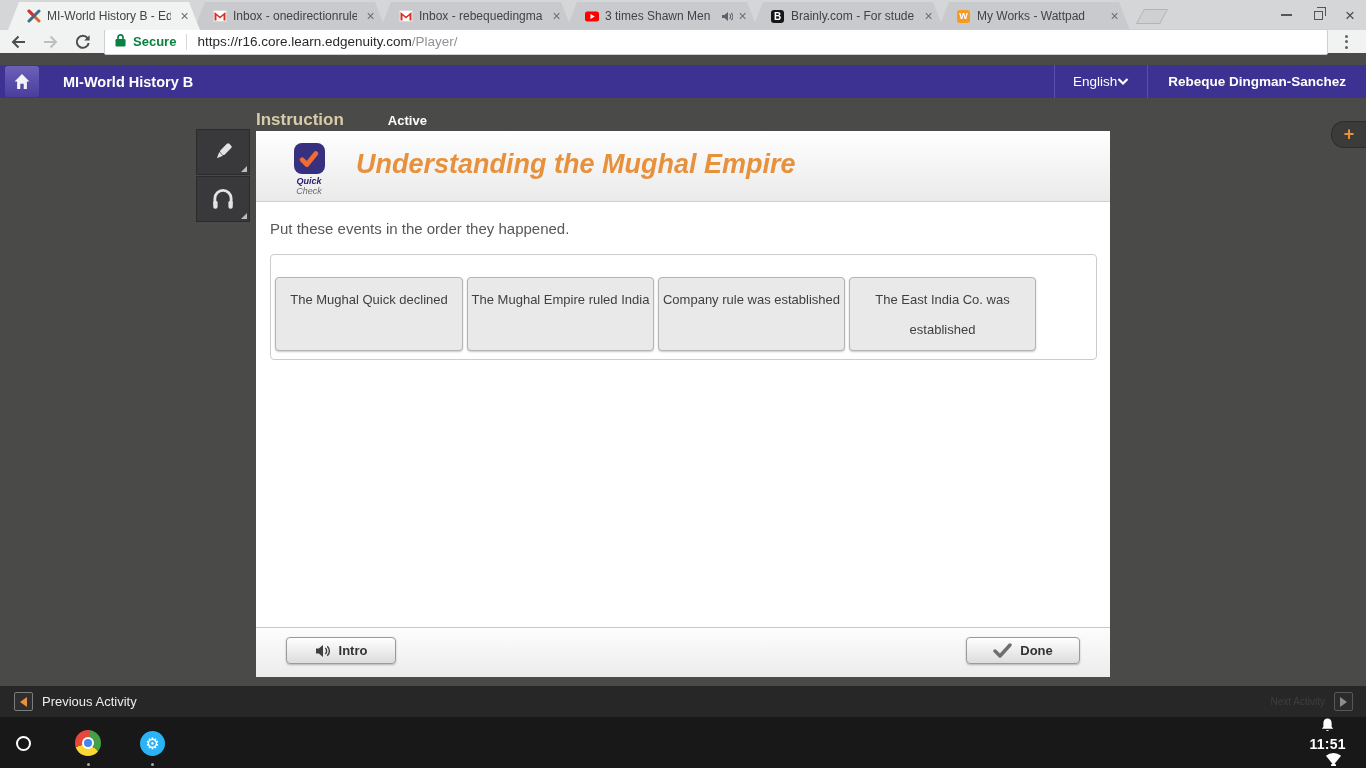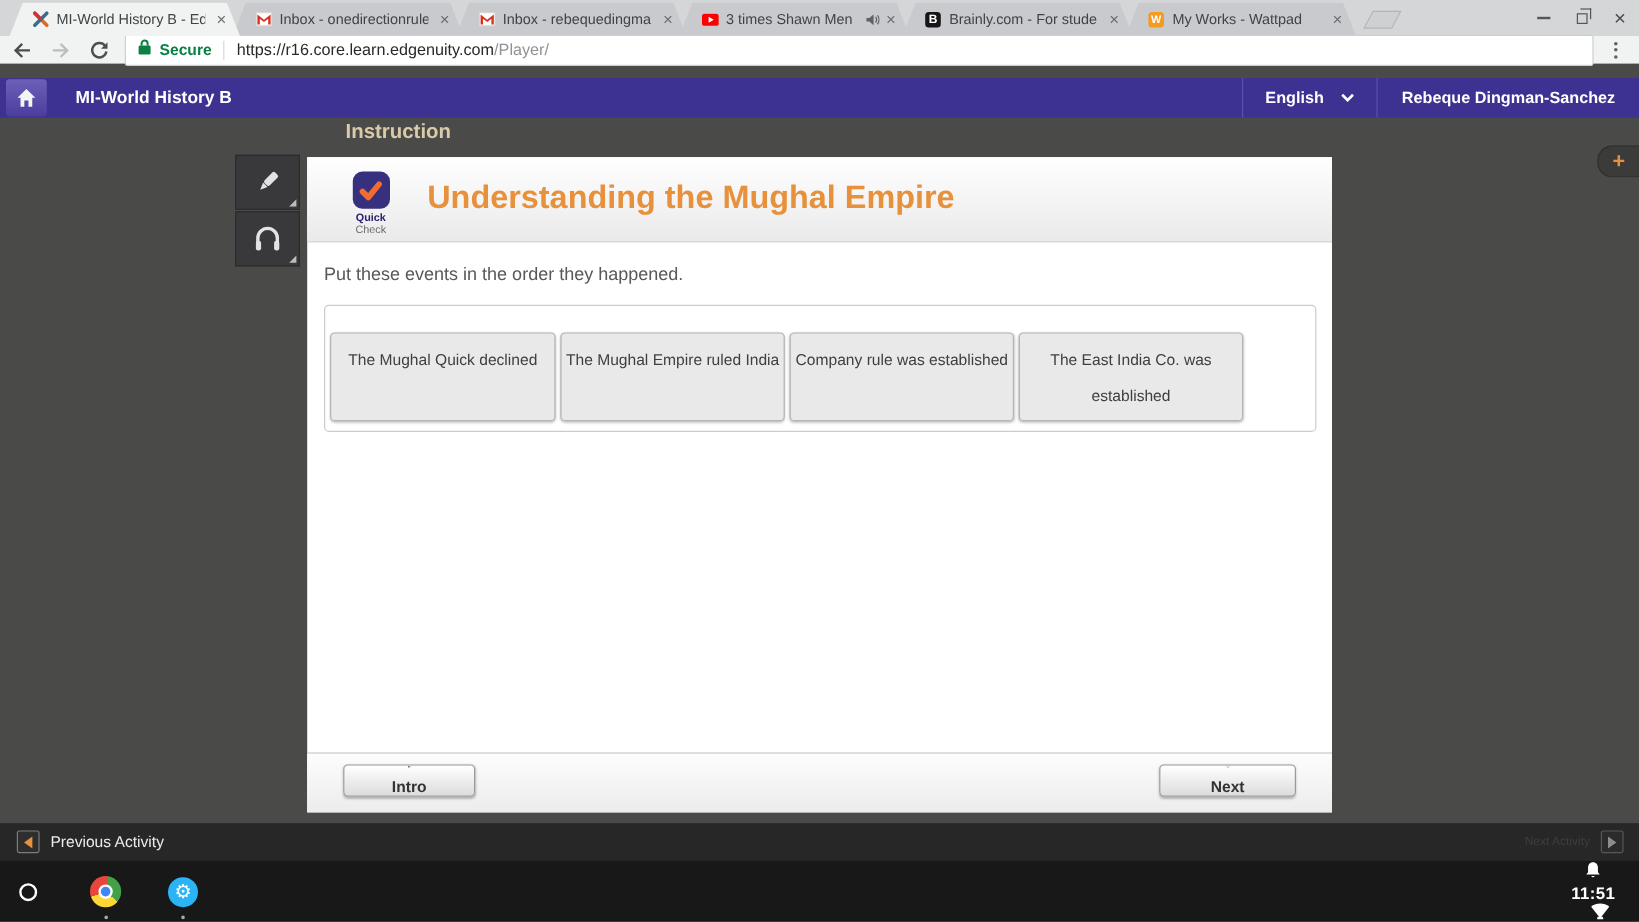--- a/index.html
+++ b/index.html
@@ -49,43 +49,43 @@
   .kebab i{width:3px;height:3px;border-radius:50%;background:#5f6368;}
 
   
   .app-header{position:absolute;top:65px;left:0;right:0;height:33px;background:var(--purple);
               display:flex;align-items:center;color:#fff;}
   .home-btn{width:34px;height:31px;margin-left:5px;border-radius:3px;
             background:linear-gradient(#6c60b8,#4a3d9e);display:flex;align-items:center;justify-content:center;}
   .course-title{margin-left:24px;font-weight:bold;font-size:14.5px;}
   .hdr-right{margin-left:auto;display:flex;align-items:center;height:100%;}
   .hdr-sep{width:1px;height:100%;background:#5a4fae;}
-  .lang-btn{display:flex;align-items:center;gap:14px;padding:0 18px;height:100%;
-            font-weight:bold;font-size:13.5px;}
+  .lang-btn{display:flex;align-items:center;padding:0 18px;height:100%;
+            font-weight:normal;font-size:13.5px;}
   .user-name{padding:0 20px;font-weight:bold;font-size:13.5px;}
 
   
-  .lesson-tabs{position:absolute;top:100px;left:256px;display:flex;align-items:baseline;gap:25px;flex-direction:column;}
+  .lesson-tabs{position:absolute;top:110px;left:256px;display:flex;align-items:baseline;gap:12px;}
   .li-instruction{font-size:17px;font-weight:bold;color:var(--tan);}
   .li-active{font-size:13px;font-weight:bold;color:#fff;margin-left:32px;}
 
   .tools{position:absolute;top:129px;left:196px;width:54px;}
   .tool-btn{width:54px;height:46px;background:#39393b;border:1px solid #2b2b2d;
             position:relative;margin-bottom:1px;display:flex;align-items:center;justify-content:center;}
   .corner{position:absolute;right:2px;bottom:2px;width:0;height:0;border-style:solid;
           border-width:0 0 6px 6px;border-color:transparent transparent #bdbdbd transparent;}
 
   .plus-btn{position:absolute;top:121px;right:0;width:35px;height:27px;background:#3b3b39;
             border:1px solid #2d2d2b;border-right:none;border-radius:13px 0 0 13px;
             color:var(--orange);font-weight:bold;font-size:18px;line-height:24px;text-align:center;}
 
   
   .panel{position:absolute;left:256px;top:131px;width:854px;height:546px;background:#fff;}
   .panel-hd{position:relative;height:71px;background:linear-gradient(#ffffff,#eaeaea);
-            border-bottom:1px solid #d0d0d0;}
+            border-bottom:1px solid #d0d0d0;font-style:italic;}
   .qc{position:absolute;left:31px;top:12px;width:44px;text-align:center;}
   .qc-ico{width:31px;height:31px;margin:0 auto;border-radius:8px;background:#37307f;
           display:flex;align-items:center;justify-content:center;}
   .qc-l1{font-size:9px;font-weight:bold;color:#2b2170;margin-top:2px;line-height:10px;}
   .qc-l2{font-size:9px;color:#6d6d6d;line-height:10px;}
   .panel-title{position:absolute;left:100px;top:18px;font-size:27px;font-weight:bold;color:var(--orange);}
 
   .question{position:absolute;left:14px;top:89px;font-size:15px;color:#585858;}
   .card-zone{position:absolute;left:14px;top:123px;width:827px;height:106px;
              border:1px solid #ccc;border-radius:4px;background:#fff;}
@@ -95,21 +95,21 @@
   .card-1{left:4px;width:188px;}
   .card-2{left:196px;width:187px;}
   .card-3{left:387px;width:187px;}
   .card-4{left:578px;width:187px;white-space:normal;padding:7px 14px 0;}
 
   .panel-ft{position:absolute;left:0;right:0;bottom:0;height:50px;border-top:1px solid #c9c9c9;
             background:linear-gradient(#fdfdfd,#ececec);}
   .btn{position:absolute;top:9px;height:27px;border:1px solid #9a9a9a;border-radius:4px;
        background:linear-gradient(#ffffff,#dcdcdc);box-shadow:0 1px 2px rgba(0,0,0,.25);
        display:flex;align-items:center;justify-content:center;gap:8px;
-       font-size:13px;font-weight:bold;color:#333;flex-direction:column;}
+       font-size:13px;font-weight:bold;color:#333;}
   .btn-intro{left:30px;width:110px;}
   .btn-done{right:30px;width:114px;}
 
   
   .activity-bar{position:absolute;left:0;top:686px;width:100%;height:31px;background:#272727;
                 display:flex;align-items:center;}
   .sq-btn{width:19px;height:19px;border-radius:2px;display:flex;align-items:center;justify-content:center;}
   .prev-btn{margin-left:14px;border:1px solid #7c7c7c;background:#2e2e2e;}
   .tri-left{width:0;height:0;border-top:5px solid transparent;border-bottom:5px solid transparent;
             border-right:7px solid var(--orange);}
@@ -332,21 +332,21 @@
       <svg width="16" height="14" viewBox="0 0 16 14">
           <path d="M1 4.5 h2.8 L8 1 v12 L3.8 9.5 H1 Z" fill="#3f3f3f"></path>
           <path d="M10.3 4 a4 4 0 0 1 0 6 M12.3 2.2 a6.6 6.6 0 0 1 0 9.6" stroke="#3f3f3f" stroke-width="1.4" fill="none"></path>
         </svg>
       <span>Intro</span>
     </div>
     <div class="btn btn-done">
       <svg width="19" height="15" viewBox="0 0 19 15">
           <path d="M2 8 L7 13 L17 2" stroke="#6e6e6e" stroke-width="3.4" fill="none" stroke-linecap="round" stroke-linejoin="round"></path>
         </svg>
-      <span>Next</span>
+      <span>Done</span>
     </div>
   </div>
 </div>
 
 <div class="activity-bar">
   <div class="sq-btn prev-btn">
     <span class="tri-left"></span>
   </div>
   <span class="prev-label">Previous Activity</span>
   <div class="next-wrap">

